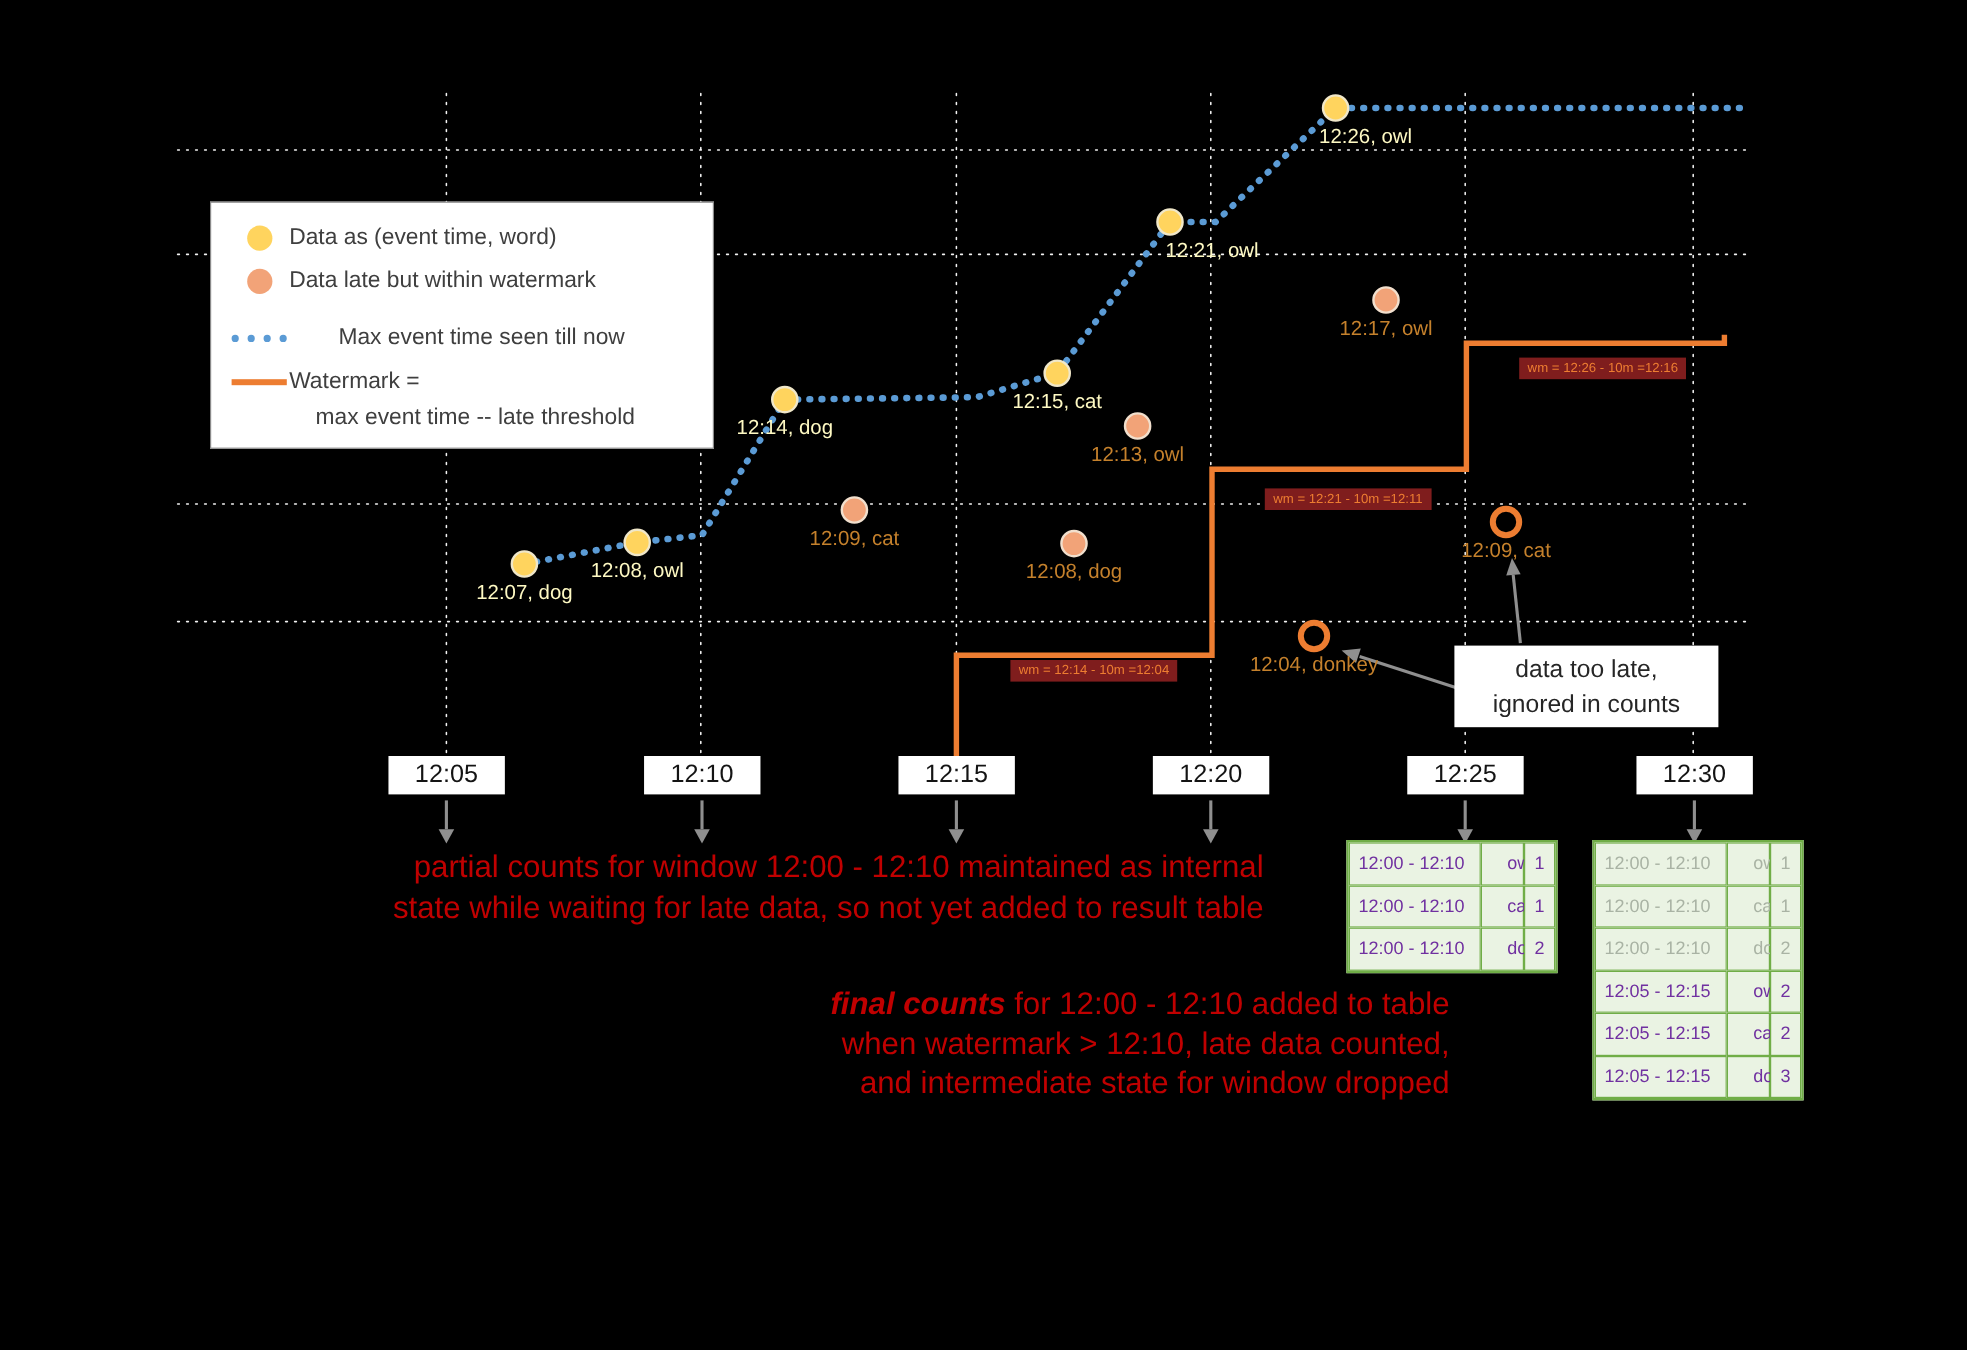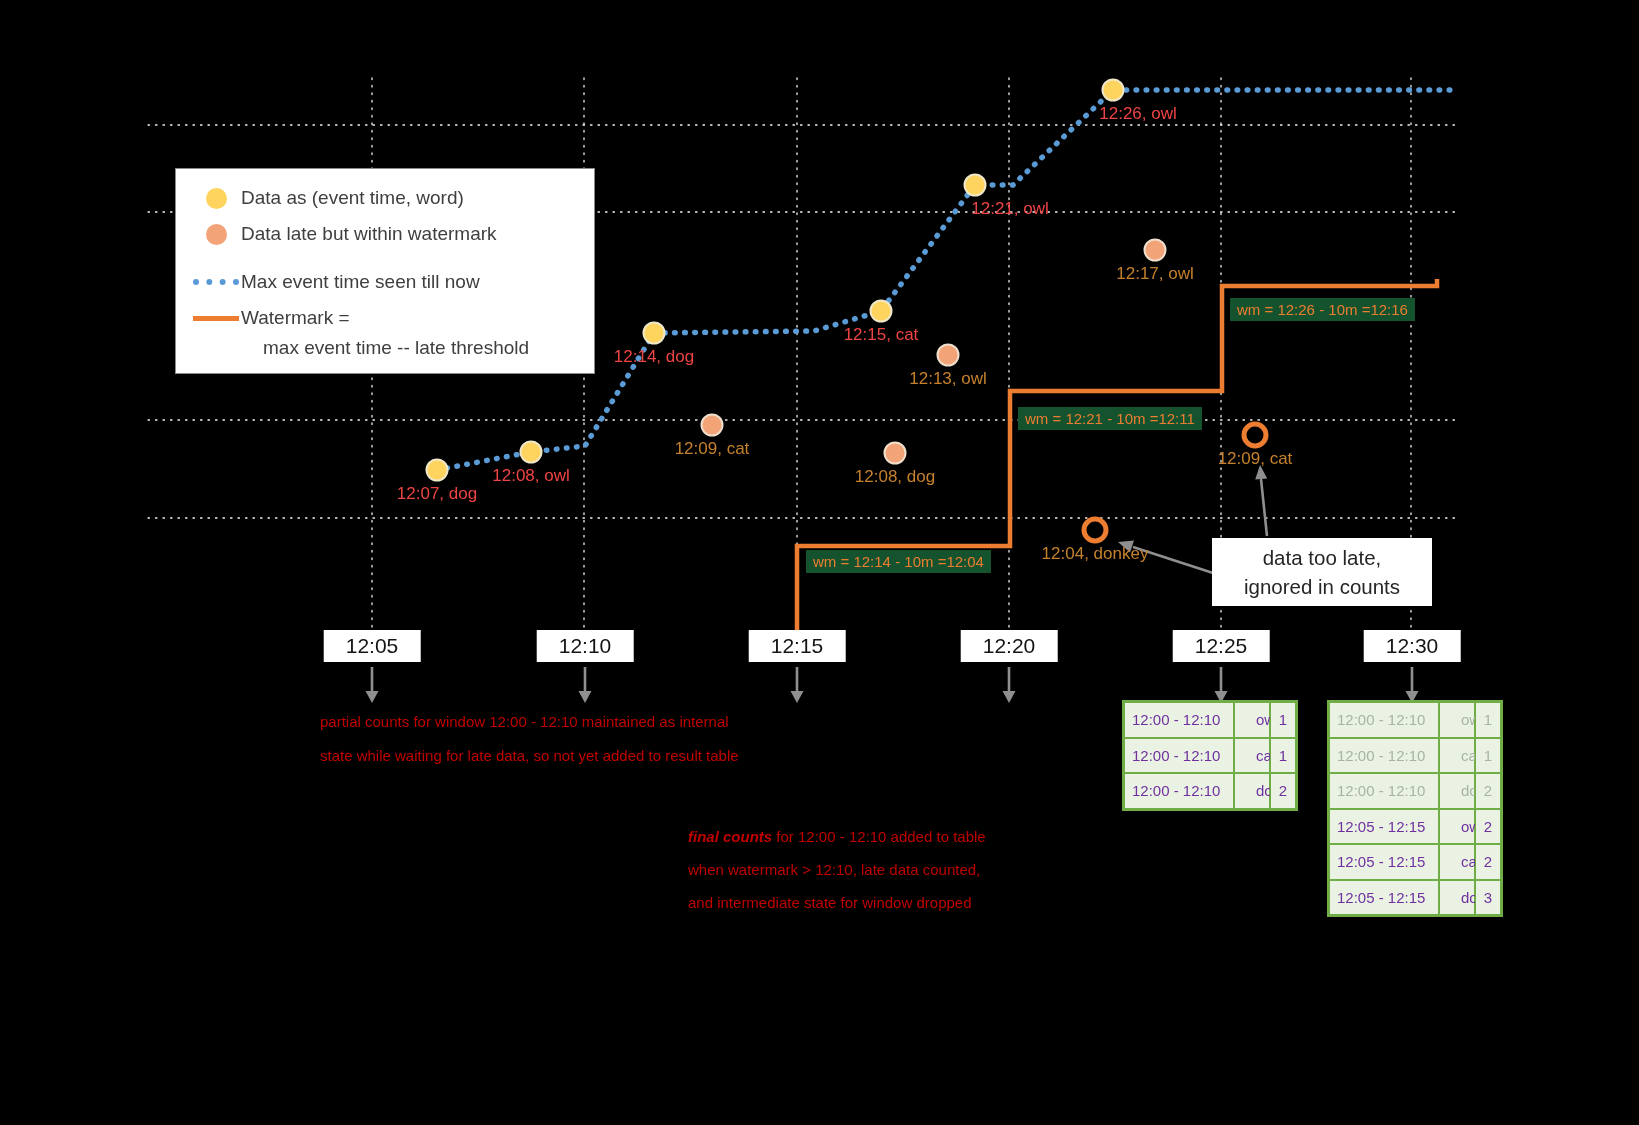--- a/index.html
+++ b/index.html
@@ -17,47 +17,47 @@
   .wm-line{fill:none;stroke:#ED7D31;stroke-width:4.5;}
   .arrow-line{stroke:#8F8F8F;stroke-width:2.6;}
   .arrow-head{fill:#8F8F8F;}
 
   
   .dot{position:absolute;border-radius:50%;transform:translate(-50%,-50%);}
   .dot.on-time{width:23px;height:23px;background:#FFD45E;border:2px solid #F0E7C9;}
   .dot.late{width:23px;height:23px;background:#F2A378;border:2px solid #F1DFCD;}
   .dot.too-late{width:27px;height:27px;background:#000;border:5px solid #ED7D31;}
   .pt-label{position:absolute;transform:translateX(-50%);font-size:17px;white-space:nowrap;}
-  .pt-label.on-time{color:#ef4444;}
+  .pt-label.on-time{color:#fef9c3;}
   .pt-label.late,.pt-label.too-late{color:#C5812C;}
 
   
   .time-box{position:absolute;transform:translateX(-50%);background:#fff;color:#141414;
     font-size:21px;padding:4px 22px;white-space:nowrap;}
 
   
-  .wm-label{position:absolute;background:#14532d;color:#ED7D31;font-size:15px;padding:3px 7px;white-space:nowrap;}
+  .wm-label{position:absolute;background:#7f1d1d;color:#ED7D31;font-size:11px;padding:3px 7px;white-space:nowrap;margin-left:36px;}
 
   
   .legend{position:absolute;left:175px;top:168px;width:420px;background:#fff;border:1.5px solid #8a8a8a;
     padding:15px 14px 14px 15px;color:#3F3F3F;font-size:19px;}
   .legend-row{display:flex;align-items:center;min-height:28px;margin-bottom:8px;white-space:nowrap;}
-  .legend-row.gap{margin-top:20px;}
+  .legend-row.gap{margin-top:20px;gap:41px;}
   .swatch{width:50px;flex:0 0 50px;display:flex;justify-content:center;align-items:center;margin-right:0;}
   .legend-text{margin-left:0;}
   .sw-dot{width:21px;height:21px;border-radius:50%;}
   .sw-dot.yellow{background:#FFD45E;}
   .sw-dot.salmon{background:#F2A378;}
   .sw-ring{width:22px;height:22px;border-radius:50%;border:4.5px solid #ED7D31;background:#fff;}
   .sw-blue{width:46px;height:0;border-top:6px dotted #5B9BD5;}
   .sw-orange{width:46px;height:5px;background:#ED7D31;}
   .legend-sub{margin-left:72px;margin-top:-3px;white-space:nowrap;}
 
   
-  .red-block{position:absolute;color:#C00000;font-size:15px;line-height:34px;text-align:left;white-space:nowrap;}
+  .red-block{position:absolute;color:#C00000;font-size:26px;line-height:34px;text-align:right;white-space:nowrap;}
   #red-partial{left:320px;top:705px;width:733px;}
   #red-final{left:688px;top:820px;width:520px;line-height:33px;}
   #red-final .em{font-weight:bold;font-style:italic;}
 
   
   .note-box{position:absolute;left:1212px;top:538px;width:220px;background:#fff;color:#262626;
     font-size:20.5px;line-height:29px;text-align:center;padding:5px 0;}
 
   
   .rtable{position:absolute;display:grid;grid-template-columns:110px 36px 26px;background:#fff;border:2.5px solid #70AD47;}

